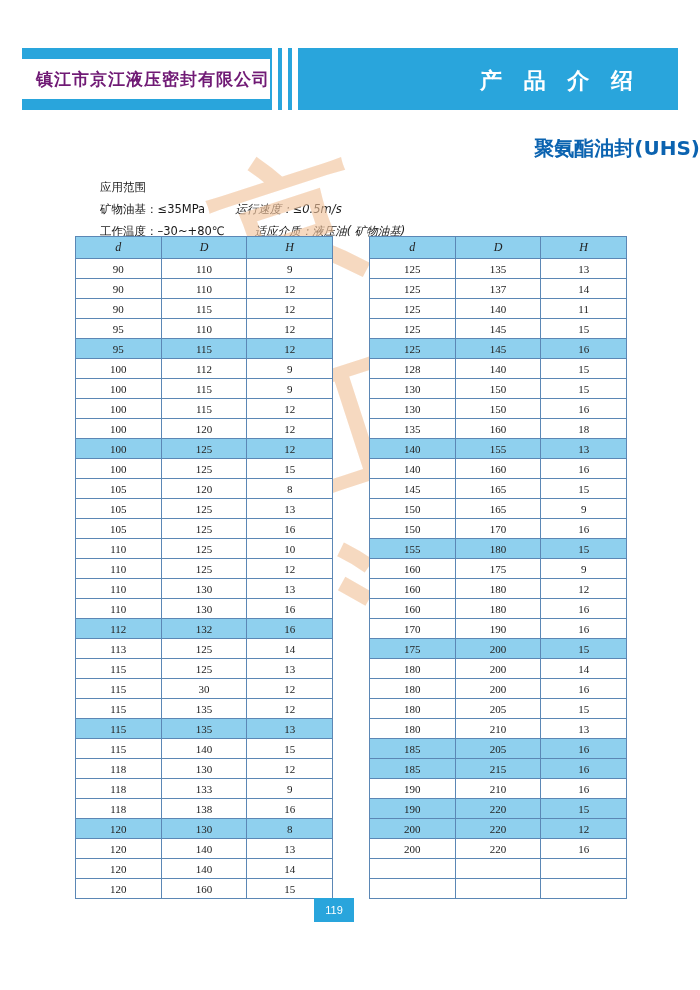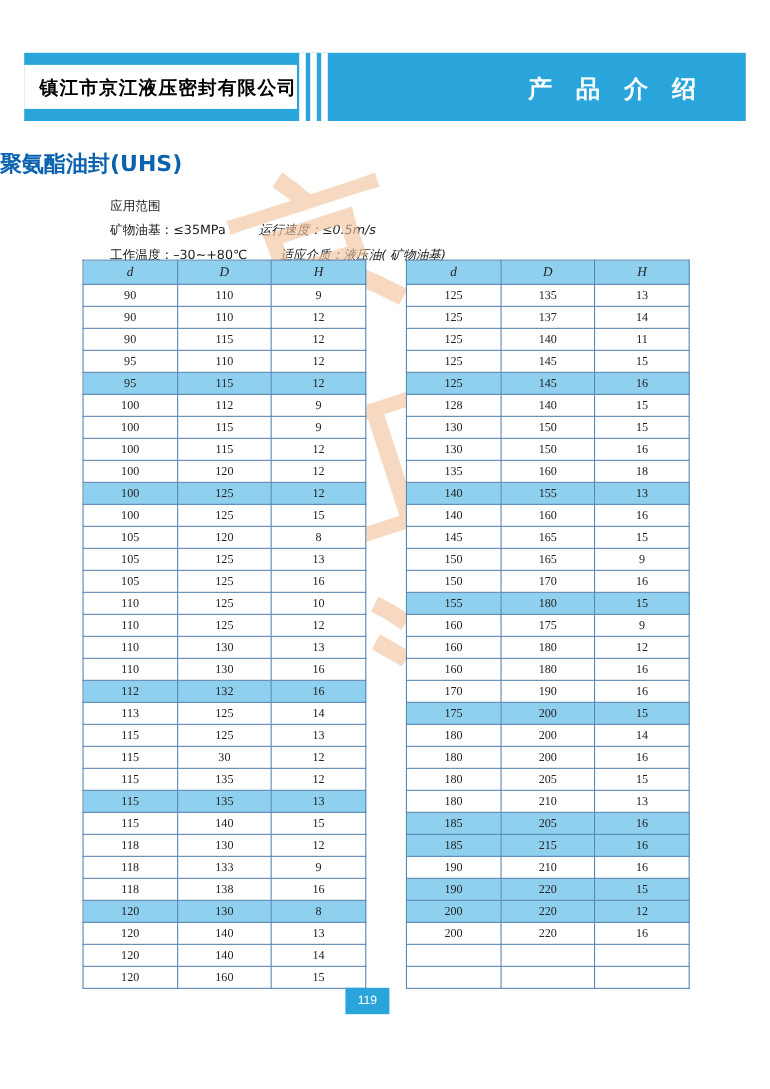--- a/index.html
+++ b/index.html
@@ -39,21 +39,21 @@
     height: 40px;
     background: #ffffff;
   }
   .company-name {
     position: absolute;
     left: 36px;
     top: 68px;
     width: 340px;
     font-size: 17px;
     font-weight: bold;
-    color: #000000;
+    color: #701a75;
     letter-spacing: 1px;
     font-family: "DejaVu Sans", "Liberation Sans", sans-serif;
   }
   .header-stripes {
     position: absolute;
     left: 270px;
     top: 48px;
     width: 34px;
     height: 62px;
   }
@@ -80,21 +80,21 @@
     letter-spacing: 7px;
     font-family: "DejaVu Sans", "Liberation Sans", sans-serif;
   }
 
   
   .page-title {
     position: absolute;
     left: 0;
     top: 135px;
     width: 700px;
-    text-align: left;
+    text-align: right;
     font-size: 20px;
     font-weight: bold;
     color: #0b63b0;
     font-family: "DejaVu Sans", "Liberation Sans", sans-serif;
   }
 
   
   .spec-block {
     position: absolute;
     left: 100px;

